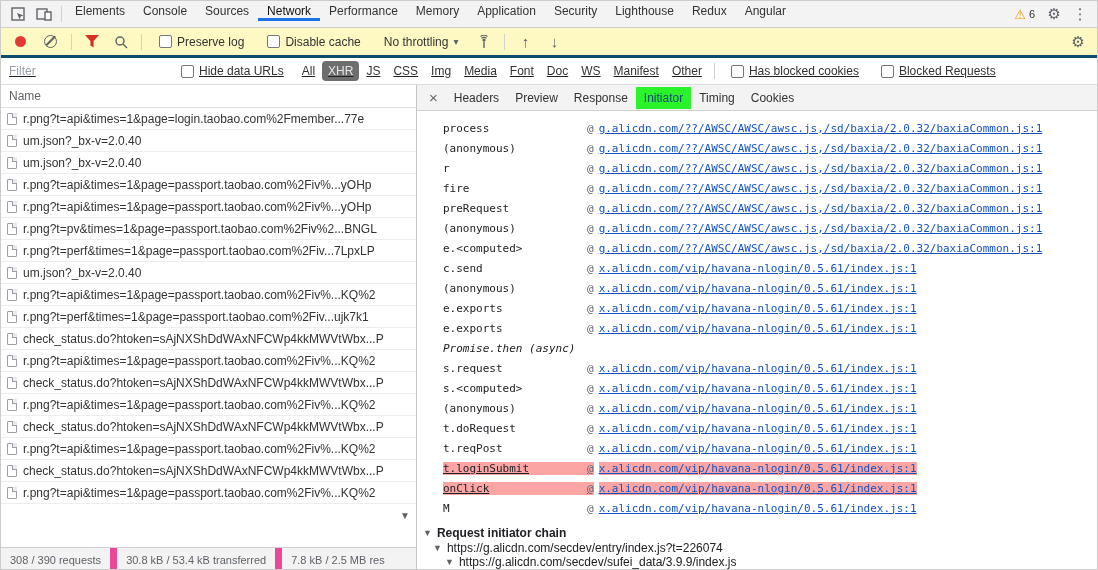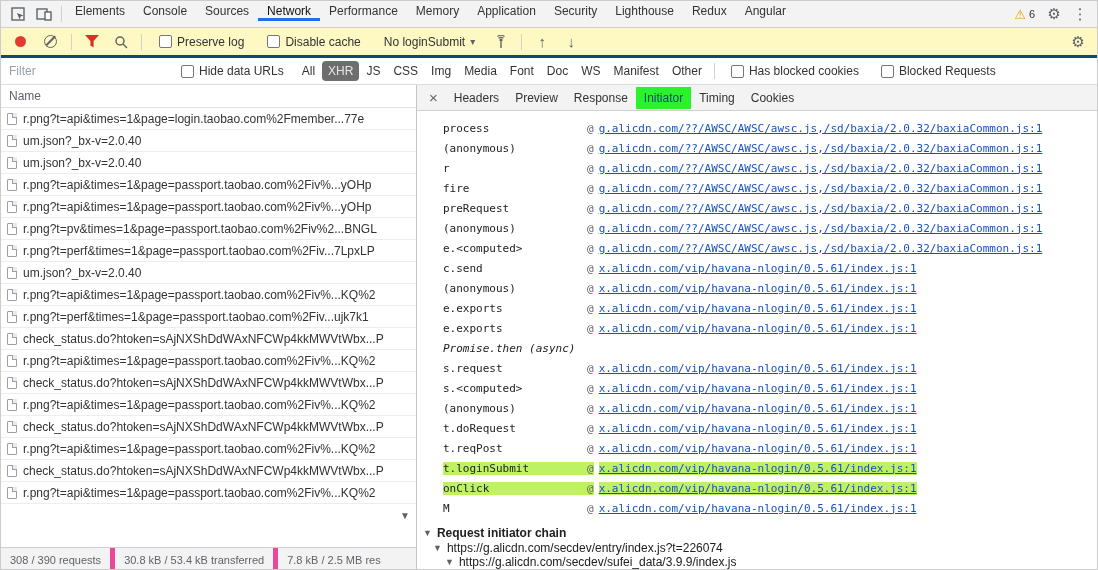--- a/index.html
+++ b/index.html
@@ -24,55 +24,55 @@
   .record-dot { width:11px; height:11px; border-radius:50%; background:#e23b32; margin:0 8px; cursor:pointer; flex:none; }
   .clear-icon { position:relative; width:13px; height:13px; border:1.5px solid #5f6368; border-radius:50%; margin:0 7px; cursor:pointer; flex:none; }
   .clear-icon::after { content:''; position:absolute; left:-1px; top:4.2px; width:13px; height:1.5px; background:#5f6368; transform:rotate(-45deg); }
   .cb-group { display:flex; align-items:center; gap:5px; margin:0 10px; color:#333; cursor:pointer; white-space:nowrap; }
   .cb { appearance:none; width:13px; height:13px; border:1px solid #767676; border-radius:2px; background:#fff; flex:none; }
   .throttle { display:flex; align-items:center; gap:5px; margin:0 10px; color:#333; cursor:pointer; white-space:nowrap; }
   .caret { font-size:10px; color:#5f6368; }
   .arrow-glyph { font-size:14px; font-weight:bold; }
 
   
-  .filter-row { display:flex; align-items:center; height:27px; background:#fff; border-bottom:1px solid #dadce0; padding:0 8px; gap:2px; }
+  .filter-row { display:flex; align-items:center; height:27px; background:#fff; border-bottom:1px solid #dadce0; padding:0 8px; gap:2px;text-decoration:underline; }
   .filter-input { width:160px; height:19px; border:none; outline:none; font:12px "Liberation Sans", sans-serif; color:#333; }
   .filter-input::placeholder { color:#9aa0a6; }
   .pill-list { display:flex; align-items:center; gap:1px; }
   .pill { padding:3px 6px; border-radius:4px; color:#333; cursor:pointer; white-space:nowrap; }
   .pill.active { background:#6e6e6e; color:#e5e5e5; }
 
   
   .main { display:flex; height:486px; }
   .left { width:416px; flex:none; border-right:1px solid #c5c5c5; display:flex; flex-direction:column; background:#fff; }
   .name-header { height:23px; line-height:22px; padding-left:8px; color:#5f6368; border-bottom:1px solid #e0e0e0; background:#fff; flex:none; }
   .request-list { flex:1; position:relative; overflow:hidden; }
   .req-row { height:22px; display:flex; align-items:center; border-bottom:1px solid #ededed; cursor:pointer; overflow:hidden; }
   .req-inner { display:inline-flex; align-items:center; gap:6px; padding:2px 8px 2px 6px; max-width:100%; }
   .req-row.hl .req-inner { background:#2bf32b; }
   .doc-icon { position:relative; width:10px; height:12px; border:1px solid #9aa0a6; border-radius:1px; background:#fff; flex:none; }
   .doc-icon::after { content:''; position:absolute; top:-1px; right:-1px; width:4px; height:4px; background:#e8eaed; border-left:1px solid #9aa0a6; border-bottom:1px solid #9aa0a6; }
   .req-name { white-space:nowrap; overflow:hidden; color:#333; }
   .scroll-caret { position:absolute; right:6px; bottom:26px; font-size:10px; color:#5f6368; cursor:pointer; }
 
   .status-bar { height:24px; flex:none; display:flex; align-items:center; background:#f3f3f3; border-top:1px solid #d0d0d0; color:#5f6368; font-size:11px; overflow:hidden; }
-  .status-seg { padding:0 9px; border-right:5px solid #ec4899; white-space:nowrap; height:100%; display:flex; align-items:center; }
+  .status-seg { padding:0 9px; border-right:7px solid #ec4899; white-space:nowrap; height:100%; display:flex; align-items:center; }
   .status-seg:last-child { border-right:none; overflow:hidden; }
 
   
   .right { flex:1; display:flex; flex-direction:column; overflow:hidden; background:#fff; }
   .dtabs { height:26px; flex:none; display:flex; align-items:center; background:#f3f3f3; border-bottom:1px solid #d0d0d0; padding:0 4px; }
   .close-x { font-size:15px; color:#5f6368; padding:0 8px; cursor:pointer; }
   .dtab { padding:4px 8px; color:#333; cursor:pointer; white-space:nowrap; }
   .dtab.active { background:#2bf32b; color:#0c4a6e; }
 
   .stack { padding:7px 0 2px 0; }
   .frame { display:flex; align-items:center; height:20px; padding-left:26px; font-family:"DejaVu Sans Mono", monospace; font-size:11px; }
   .frame.hl { background:transparent; }
-  .frame.hl .fn, .frame.hl .at, .frame.hl .flink { background:#bef264; }
+  .frame.hl .fn, .frame.hl .at, .frame.hl .flink { background:#fca5a5;text-decoration:underline; }
   .fn { width:144px; flex:none; color:#202124; white-space:nowrap; overflow:hidden; }
   .frame.async .fn { width:auto; font-style:italic; }
   .at { color:#5f6368; margin-right:5px; }
   .flink { color:#1552c0; text-decoration:underline; white-space:nowrap; cursor:pointer; }
 
   .chain { padding:4px 0 0 6px; }
   .chain-title { display:flex; align-items:center; gap:5px; height:17px; font-weight:bold; color:#202124; }
   .tri { font-size:9px; color:#5f6368; flex:none; }
   .chain-item { display:flex; align-items:center; gap:5px; height:14px; color:#202124; cursor:pointer; white-space:nowrap; overflow:hidden; }
   .chain-url { white-space:nowrap; }
@@ -138,21 +138,21 @@
     <div class="vdiv"></div>
     <label class="cb-group">
       <input type="checkbox" class="cb" style="">
       <span>Preserve log</span>
     </label>
     <label class="cb-group">
       <input type="checkbox" class="cb" style="">
       <span>Disable cache</span>
     </label>
     <div class="throttle">
-      <span>No loginSubmit</span>
+      <span>No throttling</span>
       <span class="caret">▾</span>
     </div>
     <div class="icon-btn">
       <svg width="16" height="14" viewBox="0 0 16 14">
           <circle cx="8" cy="5" r="1.6" fill="#5f6368"></circle>
           <line x1="8" y1="6.5" x2="8" y2="13" stroke="#5f6368" stroke-width="1.4"></line>
           <path d="M4.5 1.5 Q8 -1 11.5 1.5" fill="none" stroke="#5f6368" stroke-width="1.2"></path>
           <path d="M5.5 3.2 Q8 1.6 10.5 3.2" fill="none" stroke="#5f6368" stroke-width="1.2"></path>
         </svg>
     </div>

